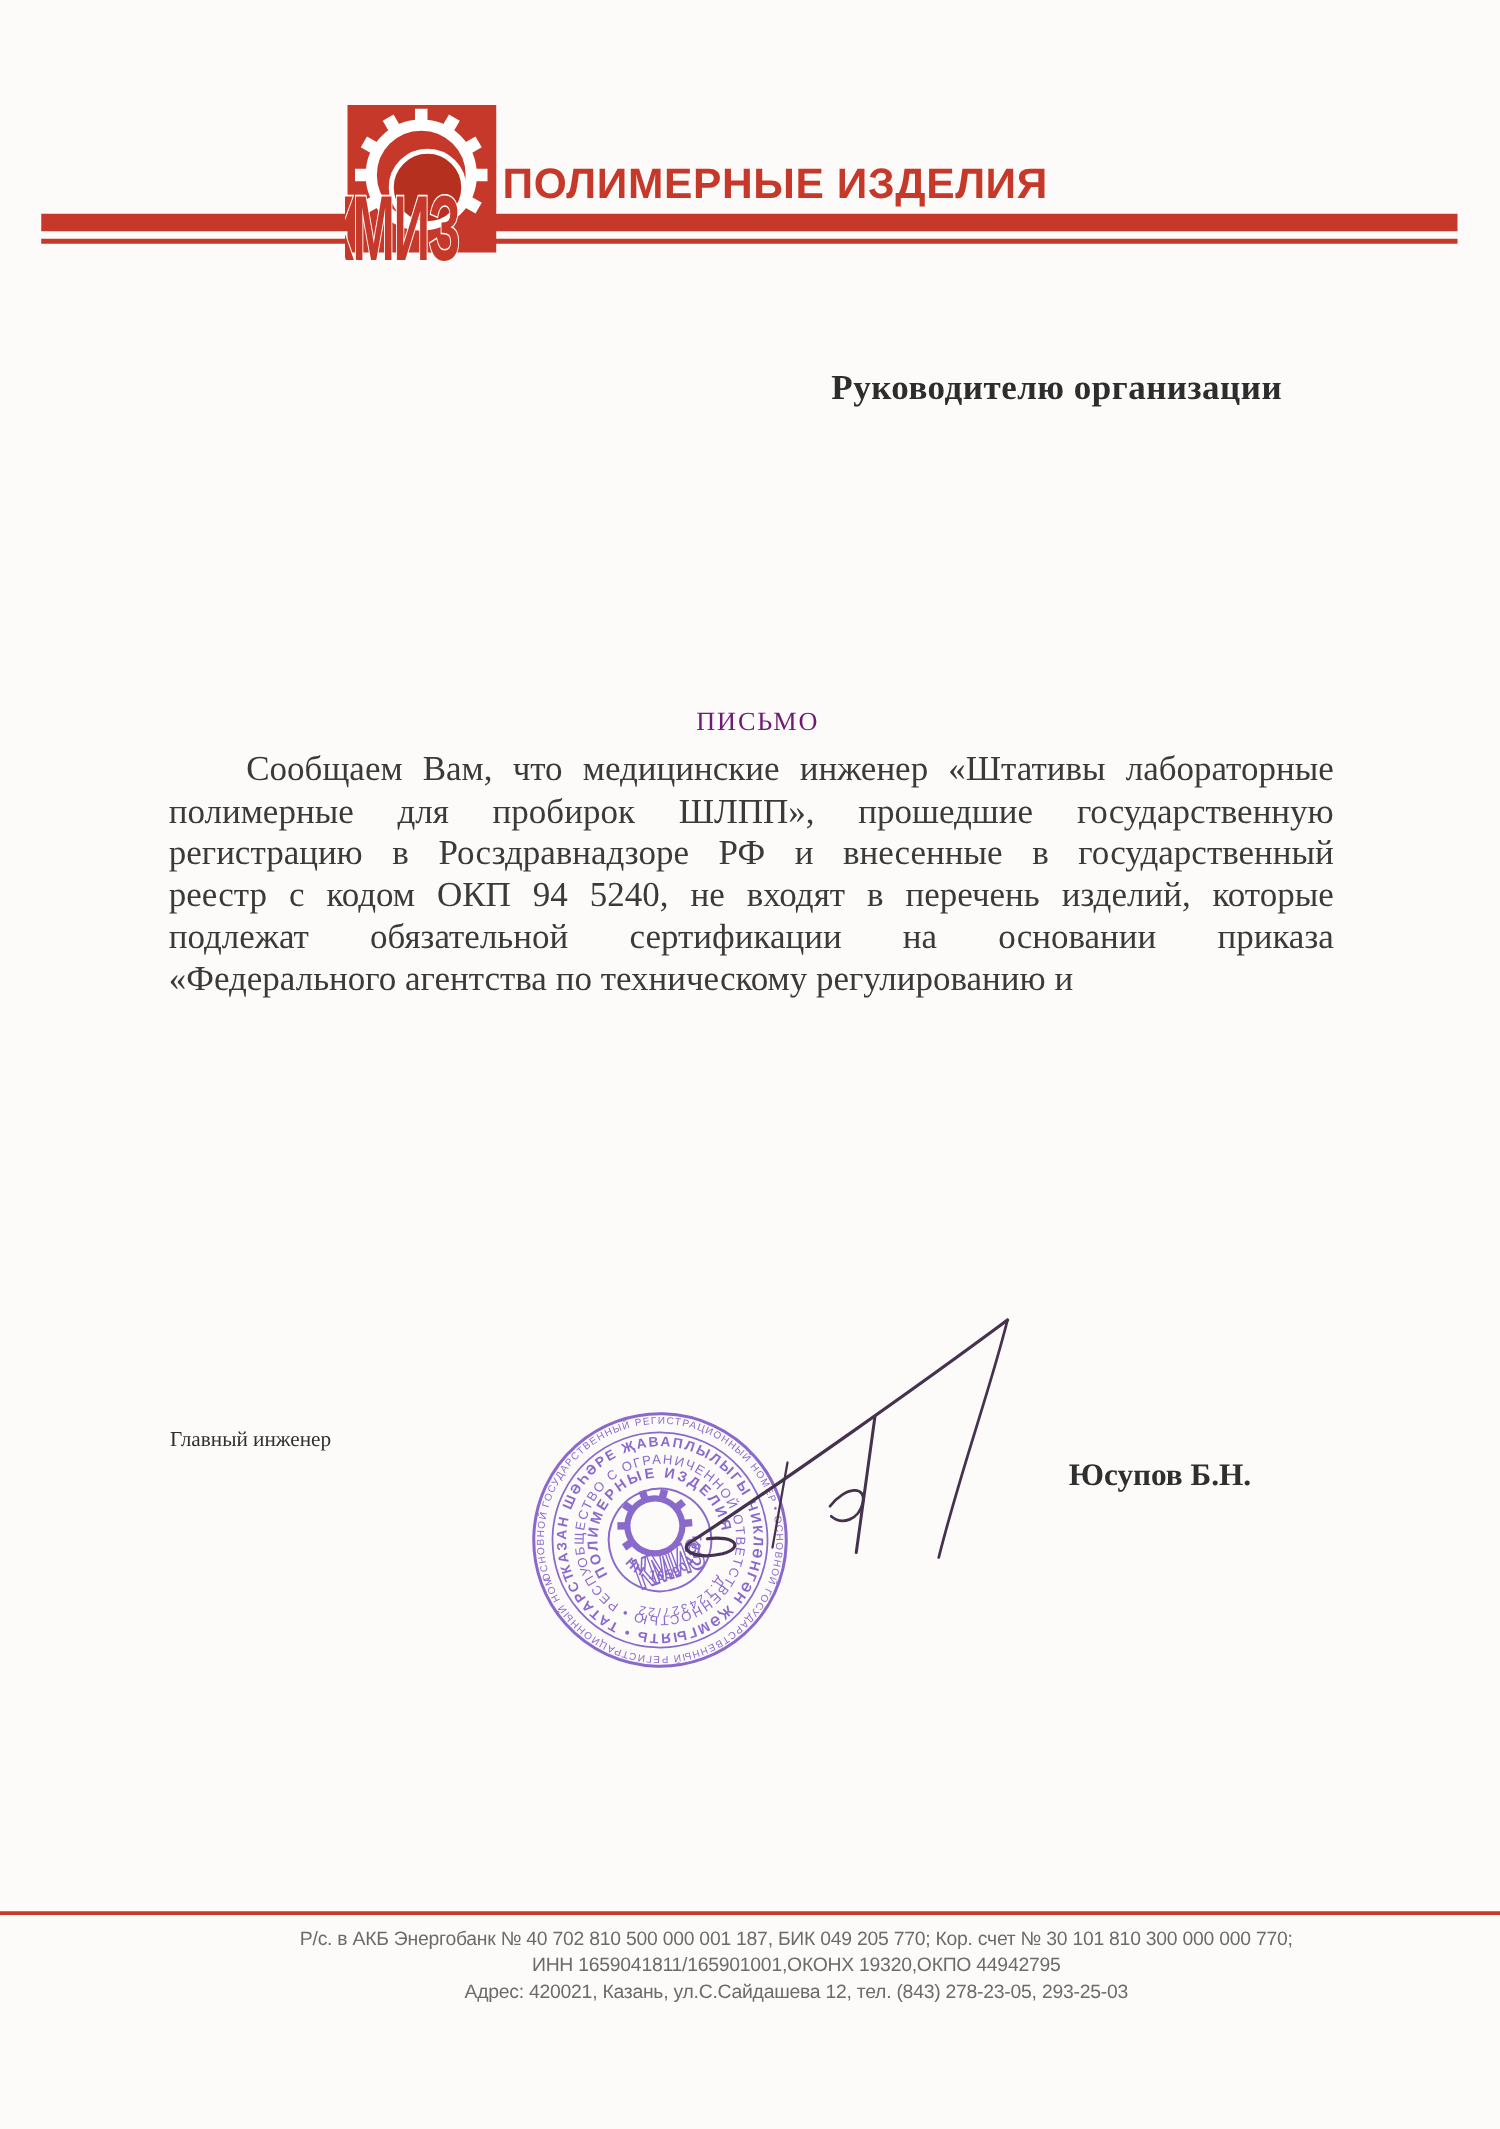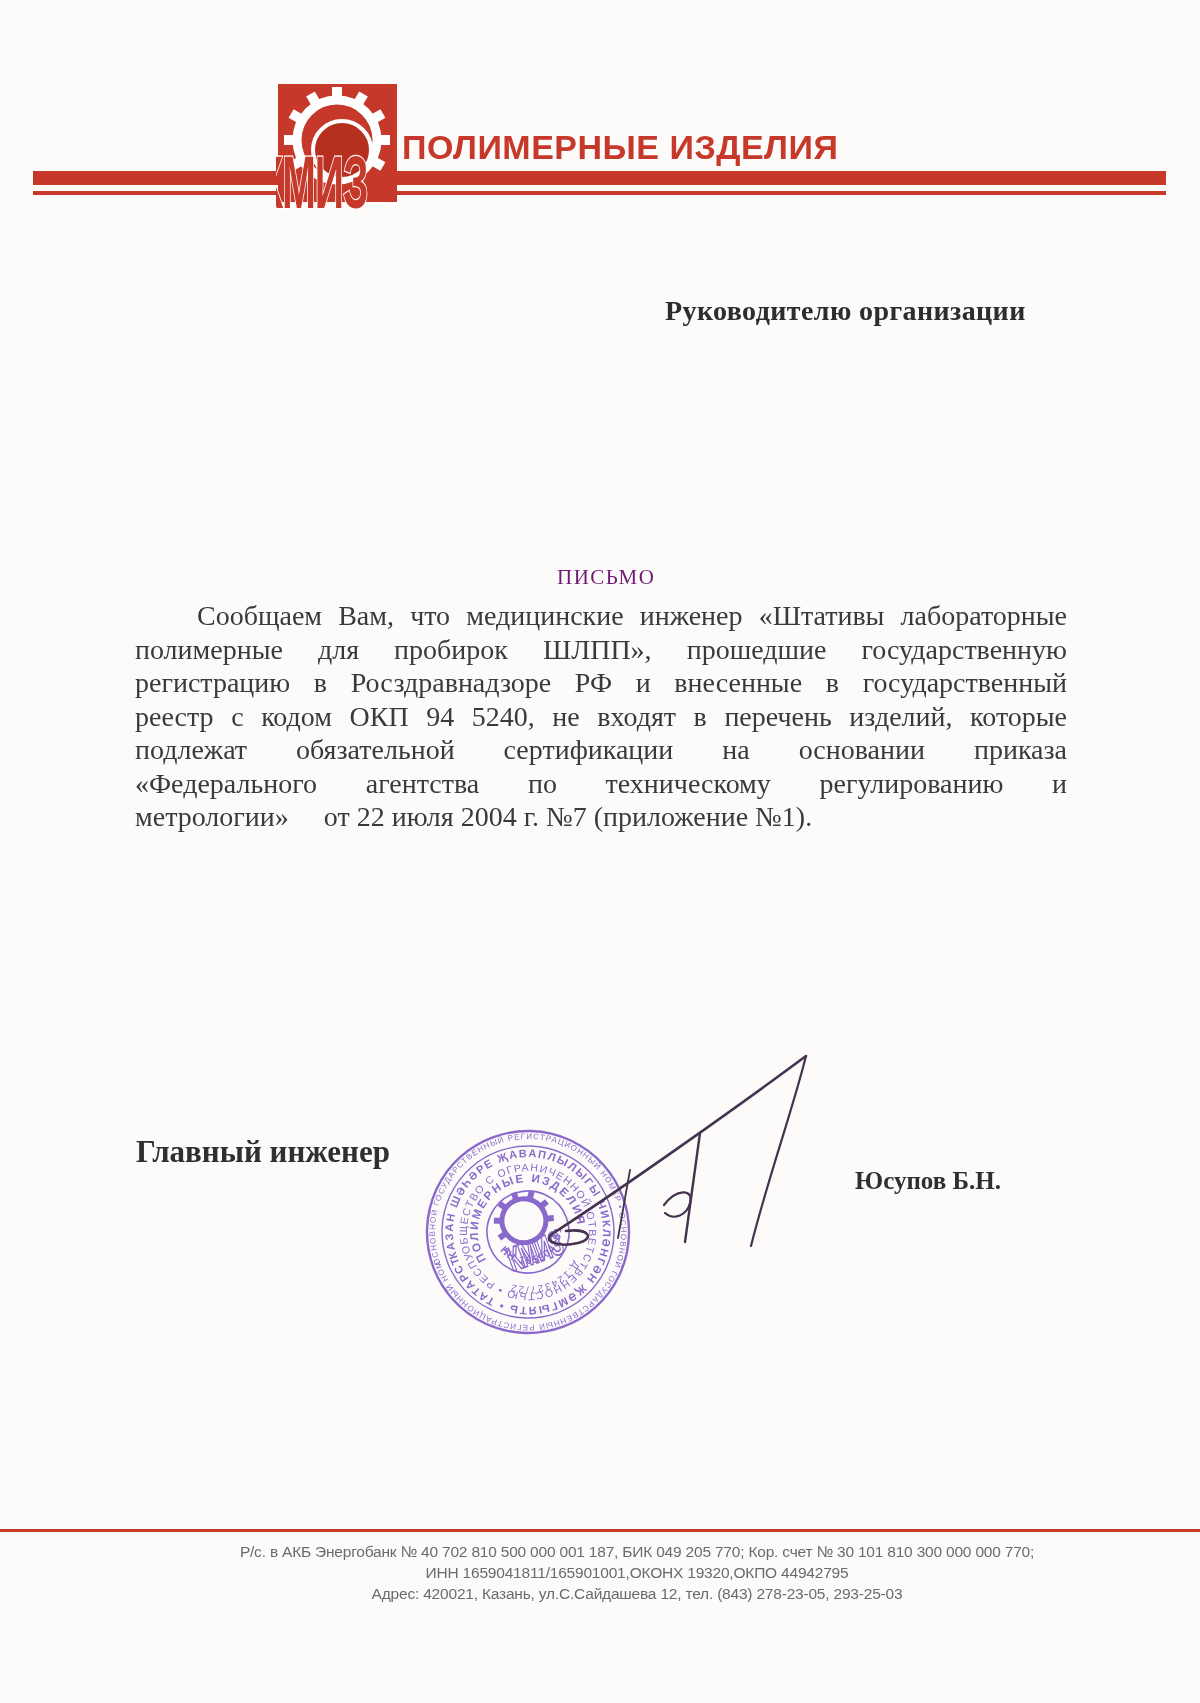--- a/index.html
+++ b/index.html
@@ -34,21 +34,21 @@
     text-align:justify; text-align-last:justify; height:33.5px; white-space:nowrap;
     text-align-last:justify;
   }
   .body-line { white-space:normal; }
   .body-line:first-child { text-indent:62px; }
   .body-line:last-child  { text-align-last:left; white-space:pre; }
 
   
   .sig-role {
     position:absolute; left:136px; top:1138px;
-    font-size:31px; font-weight:bold; color:#2f2f2f; line-height:28.5px; white-space:nowrap;
+    font-size:17px; font-weight:normal; color:#2f2f2f; line-height:28.5px; white-space:nowrap;
   }
   .sig-name {
     position:absolute; left:855px; top:1167px;
     font-size:25px; font-weight:bold; color:#2f2f2f; white-space:nowrap;
   }
   .stamp-svg { position:absolute; left:404px; top:1108px; opacity:0.88; }
   .sign-svg  { position:absolute; left:480px; top:950px; }
 
   
   .footer-rule { position:absolute; left:0; top:1529px; width:1200px; height:3px; background:#c83a29; }
@@ -92,21 +92,20 @@
 
   <div class="letter-title">ПИСЬМО</div>
 
   <div class="body-block">
       <div class="body-line">Сообщаем Вам, что медицинские инженер «Штативы лабораторные</div>
       <div class="body-line">полимерные для пробирок ШЛПП», прошедшие государственную</div>
       <div class="body-line">регистрацию в Росздравнадзоре РФ и внесенные в государственный</div>
       <div class="body-line">реестр с кодом ОКП 94 5240, не входят в перечень изделий, которые</div>
       <div class="body-line">подлежат обязательной сертификации на основании приказа</div>
       <div class="body-line">«Федерального агентства по техническому регулированию и</div>
-      <div class="body-line">метрологии»     от 22 июля 2004 г. №7 (приложение №1).</div>
     </div>
 
   <div class="sig-role">
     <div>Главный инженер</div>
   </div>
   <div class="sig-name">Юсупов Б.Н.</div>
 
   <svg class="stamp-svg" width="248" height="248" viewBox="-124 -124 248 248">
     <defs>
       <path id="cir93" d="M -93,0 A 93,93 0 1,1 93,0 A 93,93 0 1,1 -93,0"></path>

